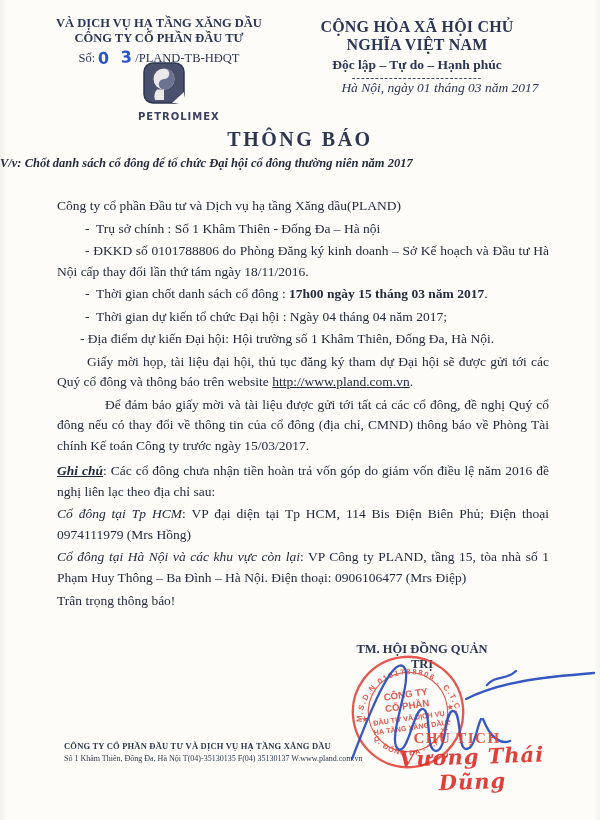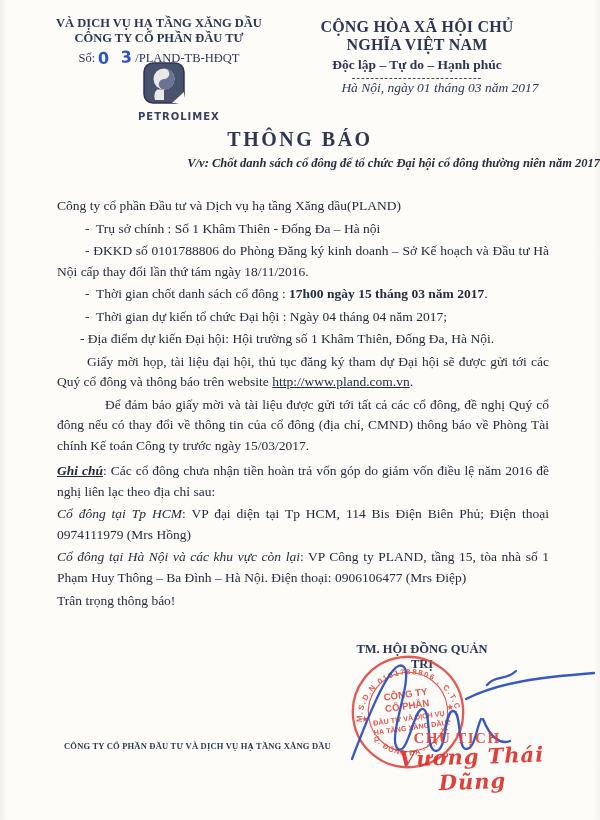--- a/index.html
+++ b/index.html
@@ -17,21 +17,21 @@
             color:#3a4260;margin-top:1px;}
   .hdr-right{position:absolute;left:292px;top:18px;width:250px;text-align:center;color:#2c3554;}
   .hdr-right .r1{font-size:16px;font-weight:bold;letter-spacing:.2px;}
   .hdr-right .r2{font-size:13.5px;font-weight:bold;margin-top:3px;}
   .hdr-right .rd{font-size:11px;font-weight:bold;letter-spacing:1px;line-height:8px;}
   .dateline{position:absolute;left:320px;top:80px;width:240px;text-align:center;
             font-style:italic;font-size:13.5px;color:#2c3554;}
   
   .doc-title{position:absolute;left:0;top:128px;width:600px;text-align:center;
              font-size:20px;letter-spacing:2.5px;color:#2e3650;font-weight:600;}
-  .doc-sub{position:absolute;left:0;top:156px;width:600px;text-align:right;
+  .doc-sub{position:absolute;left:0;top:156px;width:600px;text-align:left;
            font-weight:bold;font-style:italic;font-size:12.5px;color:#242b3c;}
   
   .body-text{position:absolute;left:57px;top:196px;width:492px;font-size:13.5px;
              line-height:20.5px;color:#242b3c;}
   .body-text p{margin:0 0 2px 0;}
   .p-bullet{padding-left:28px;white-space:pre-wrap;}
   .p-place{padding-left:23px;}
   .p-just{text-align:justify;}
   .ind28{text-indent:28px;}
   .ind30{text-indent:30px;}
@@ -138,15 +138,16 @@
       <path d="M 126,54 C 162,36 205,32 254,28"></path>
       <path d="M 143,74 C 150,92 160,100 170,96"></path>
     </g>
   </svg>
 
   <div class="chu-tich">CHỦ TỊCH</div>
   <div class="signer">Vương Thái Dũng</div>
 
   <div class="footer">
     <div class="f1">CÔNG TY CỔ PHẦN ĐẦU TƯ VÀ DỊCH VỤ HẠ TẦNG XĂNG DẦU</div>
+    <div class="f2">Số 1 Khâm Thiên, Đống Đa, Hà Nội T(04)-35130135 F(04) 35130137 W.www.pland.com.vn</div>
   </div>
 
 </div>
 
 </body></html>

